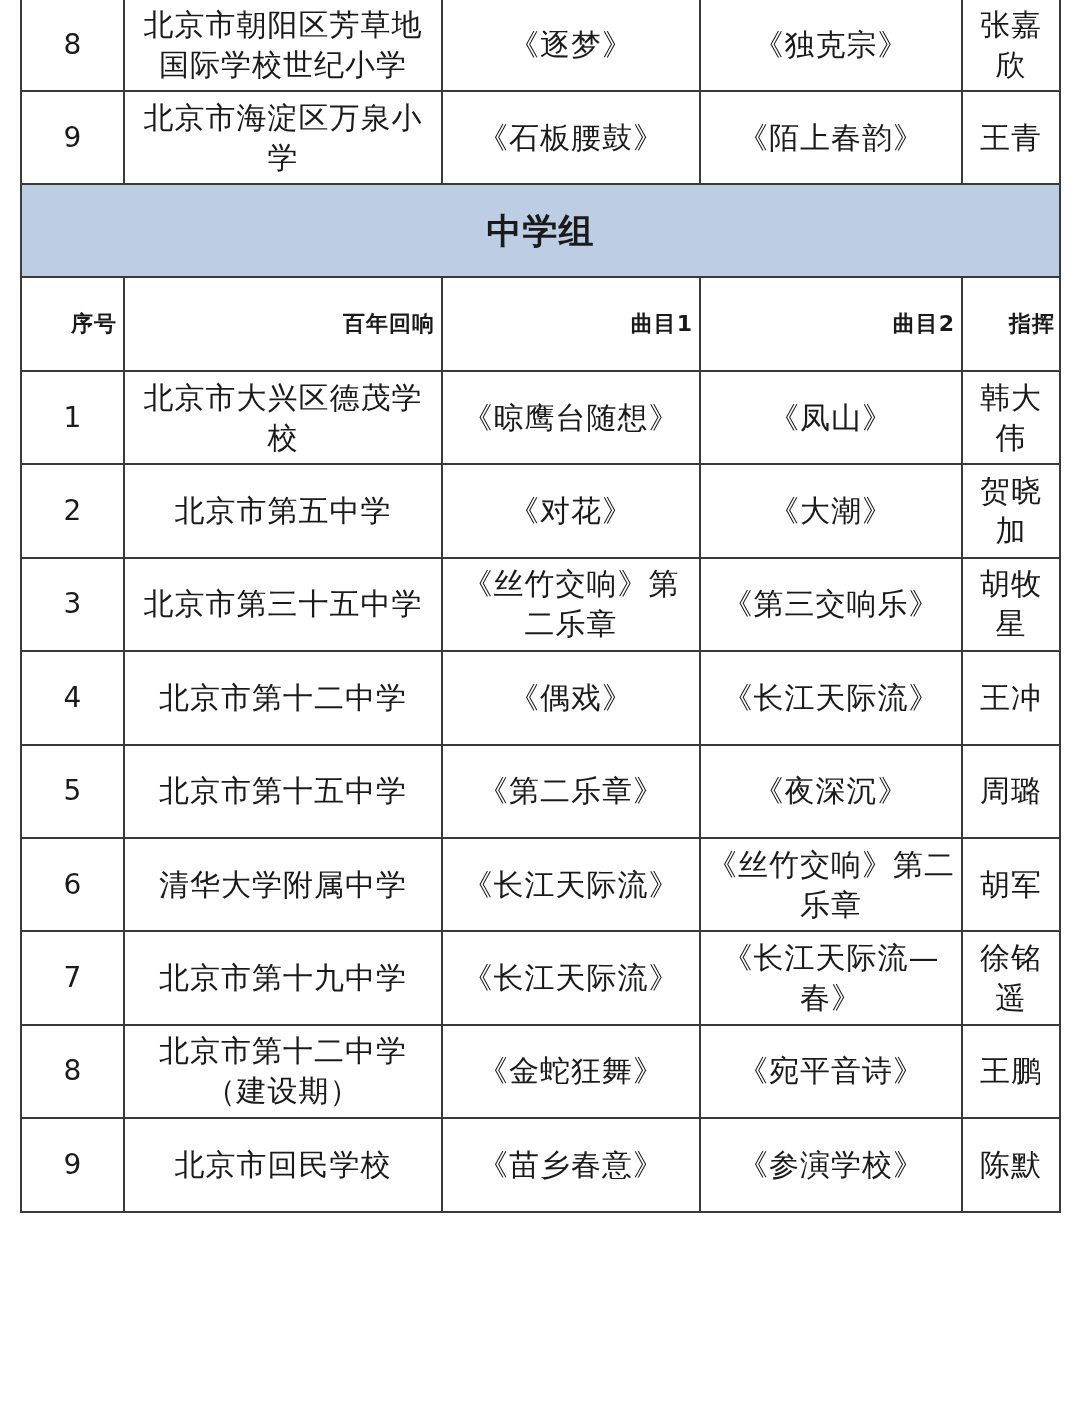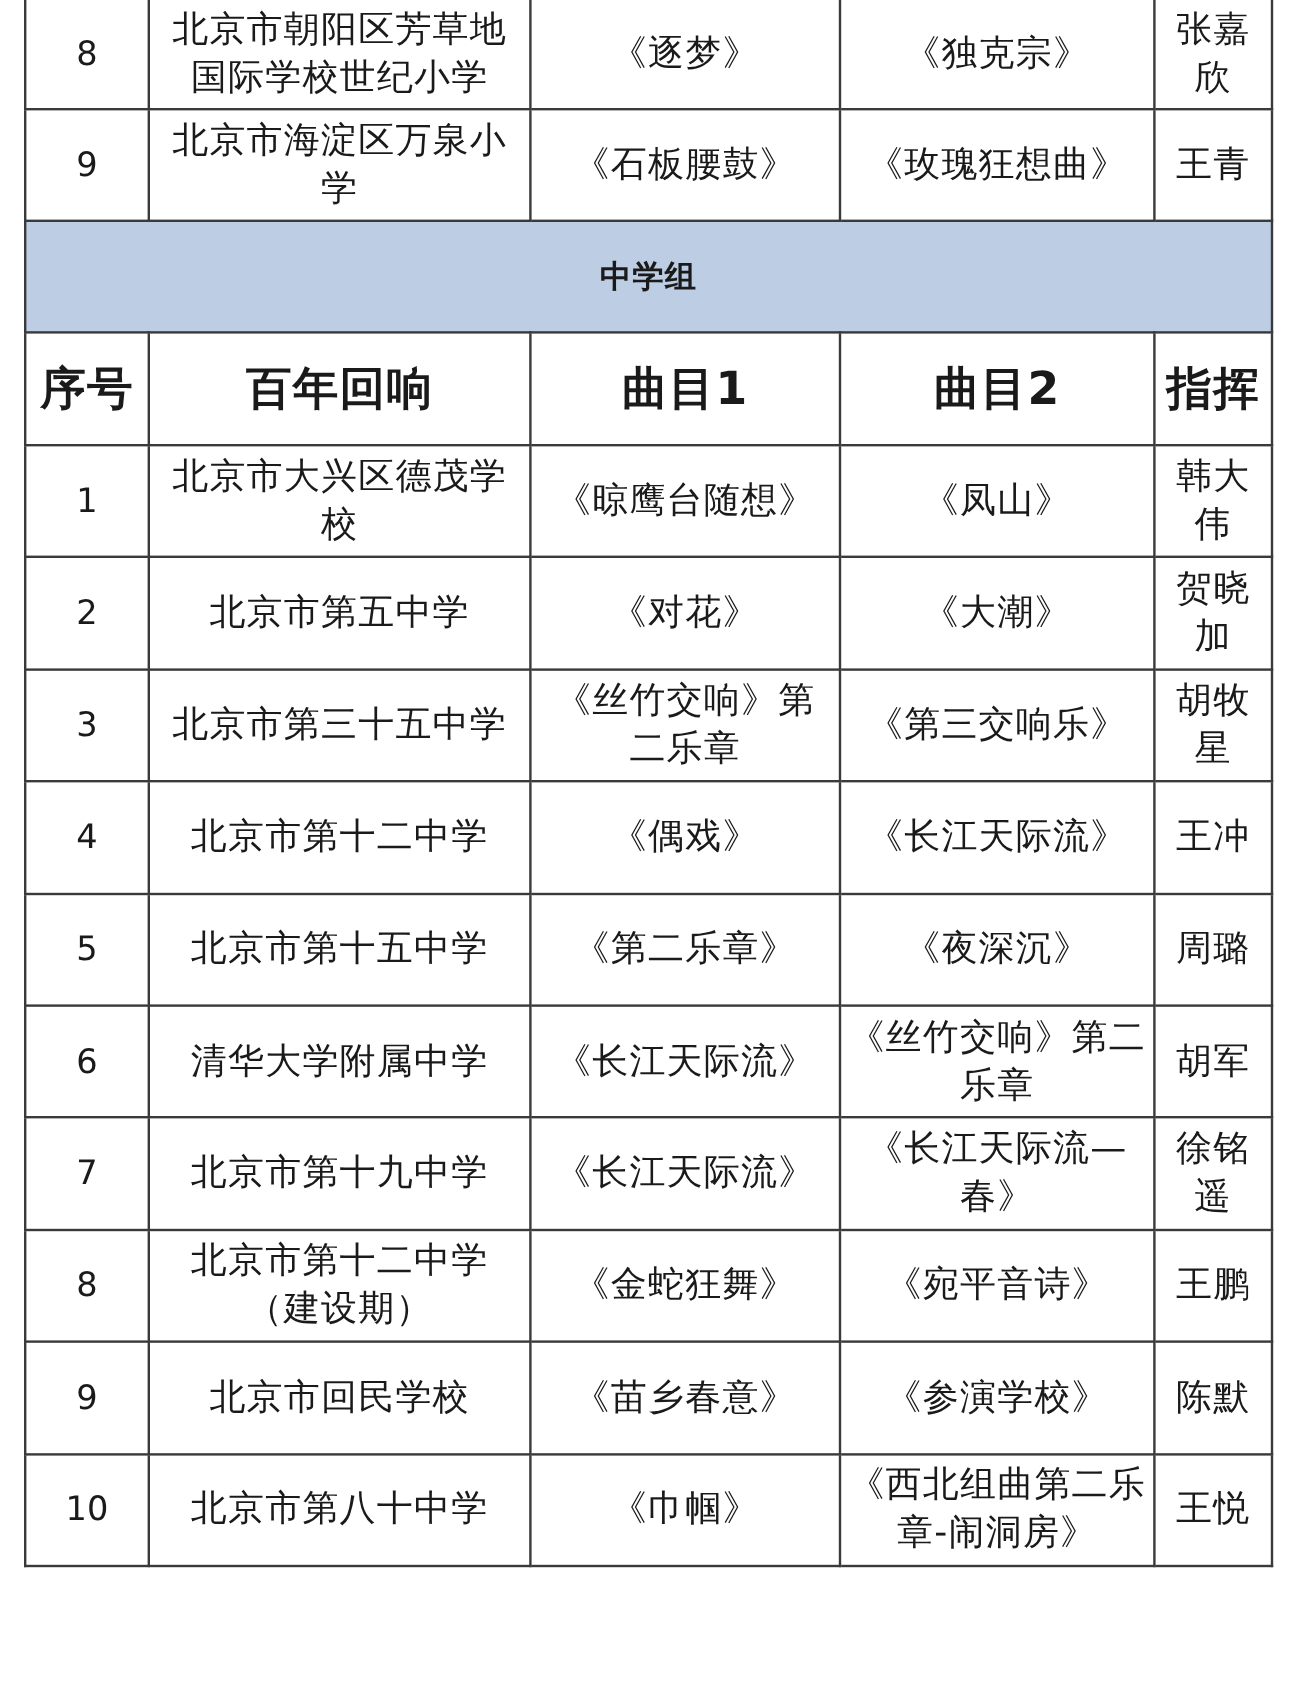--- a/index.html
+++ b/index.html
@@ -5,22 +5,22 @@
   html, body { margin:0; padding:0; background:#ffffff; }
   body { width:1080px; height:1403px; overflow:hidden; position:relative;
          font-family:"DejaVu Sans","Liberation Sans",sans-serif; color:#1a1a1a; }
   table { position:absolute; left:20px; top:-3px; border-collapse:collapse; table-layout:fixed; }
   td { border:2px solid #3a3a3a; text-align:center; vertical-align:middle; padding:0 6px;
        font-size:30px; line-height:40px; letter-spacing:1px; word-break:break-all; }
   col.c0 { width:103px; } col.c1 { width:318px; } col.c2 { width:258px; }
   col.c3 { width:262px; } col.c4 { width:98px; }
   tr.r-top { height:93px; }
   tr.r { height:93.4px; }
-  tr.section td { background:#bccde4; font-weight:bold; font-size:26px; height:91px; }
-  tr.hdr td { font-weight:bold; font-size:38px; height:92px; }
+  tr.section td { background:#bccde4; font-weight:bold; font-size:35px; height:91px; }
+  tr.hdr td { font-weight:bold; font-size:22px; height:92px;text-align:right; }
   td.num { font-size:28px; letter-spacing:0; }
   td.cond { padding:0 4px; }
 </style>
 </head>
 <body>
 
 <table>
   <colgroup>
       <col class="c0">
       <col class="c1">
@@ -34,21 +34,21 @@
       <td class="num">8</td>
       <td>北京市朝阳区芳草地国际学校世纪小学</td>
       <td>《逐梦》</td>
       <td>《独克宗》</td>
       <td class="cond">张嘉欣</td>
     </tr>
     <tr class="r-top">
       <td class="num">9</td>
       <td>北京市海淀区万泉小学</td>
       <td>《石板腰鼓》</td>
-      <td>《玫瑰狂想曲》</td>
+      <td>《陌上春韵》</td>
       <td class="cond">王青</td>
     </tr>
 
     <tr class="section">
       <td colspan="5">中学组</td>
     </tr>
 
     <tr class="hdr">
       <td>序号</td>
       <td>百年回响</td>
@@ -113,21 +113,14 @@
       <td>《宛平音诗》</td>
       <td class="cond">王鹏</td>
     </tr>
     <tr class="r">
       <td class="num">9</td>
       <td>北京市回民学校</td>
       <td>《苗乡春意》</td>
       <td>《参演学校》</td>
       <td class="cond">陈默</td>
     </tr>
-    <tr class="r">
-      <td class="num">10</td>
-      <td>北京市第八十中学</td>
-      <td>《巾帼》</td>
-      <td>《西北组曲第二乐章-闹洞房》</td>
-      <td class="cond">王悦</td>
-    </tr>
   </tbody>
 </table>
 
 </body></html>

